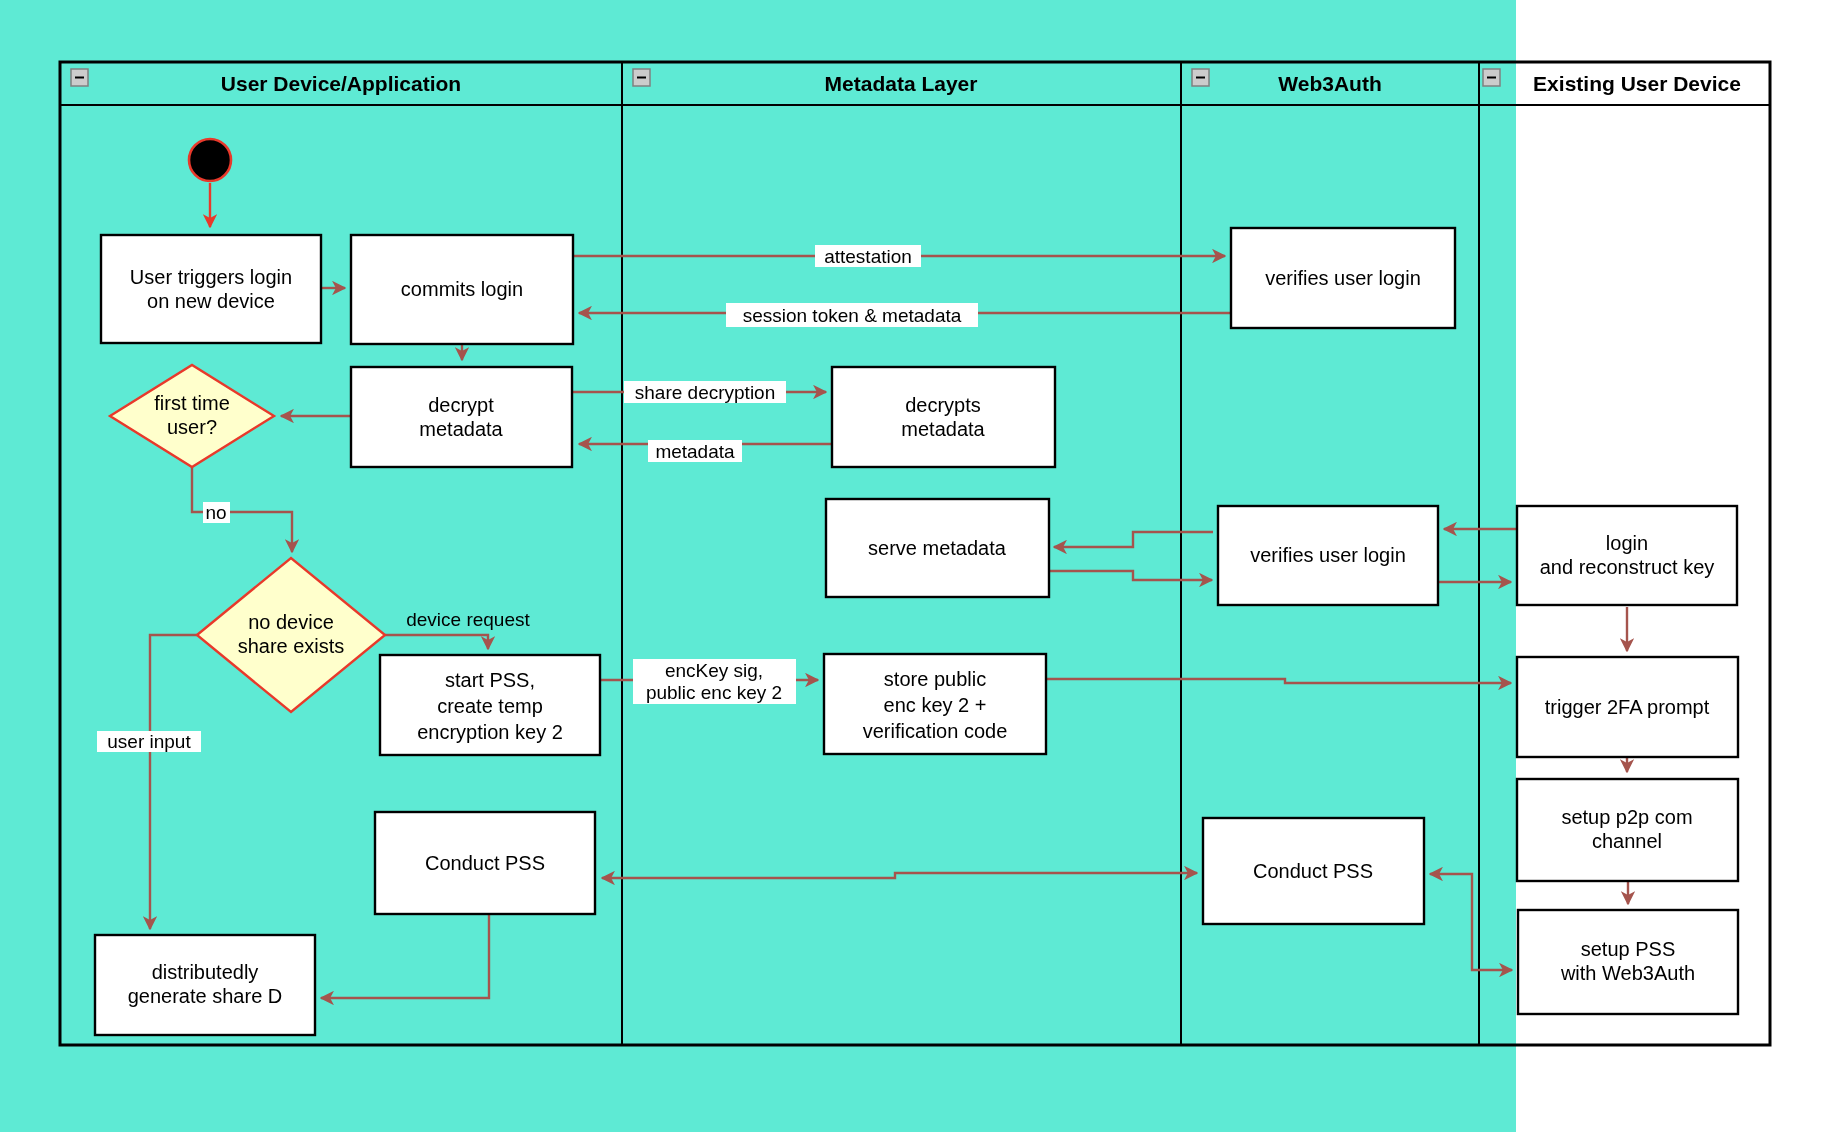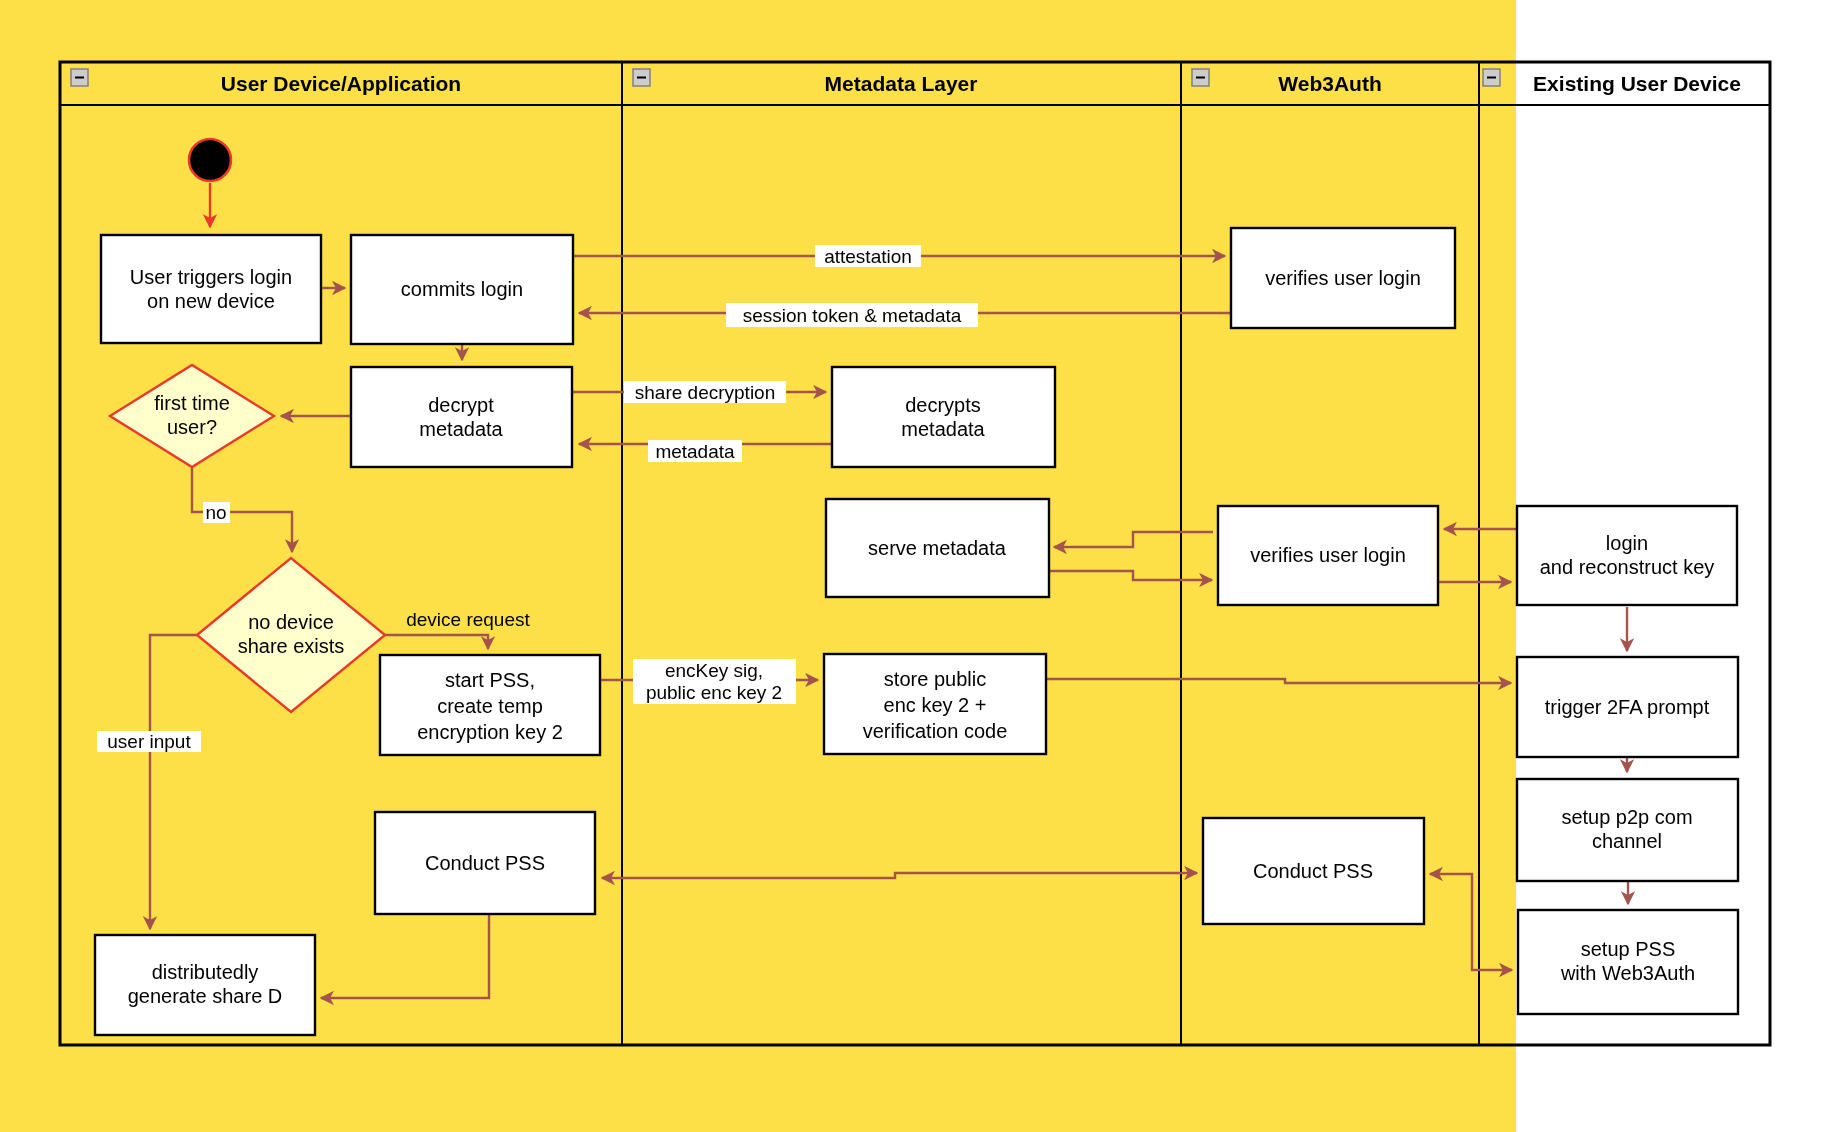--- a/index.html
+++ b/index.html
@@ -1,16 +1,16 @@
 <!DOCTYPE html>
 <html><head>
 <meta charset="utf-8">
 <style>
   html,body{margin:0;padding:0;background:#ffffff;}
-  .stage{width:1516px;height:1132px;position:relative;background:#fde047;}
+  .stage{width:1516px;height:1132px;position:relative;background:#5eead4;}
   svg{display:block;}
   text{font-family:"Liberation Sans","DejaVu Sans",sans-serif;fill:#000000;}
   .hdr{font-size:21px;font-weight:bold;text-anchor:middle;}
   .nt{font-size:20px;text-anchor:middle;}
   .el{font-size:19px;text-anchor:middle;}
   rect.node{fill:#ffffff;stroke:#000000;stroke-width:2.4;}
   .frame{fill:none;stroke:#000000;stroke-width:3;}
   .lane-line{stroke:#000000;stroke-width:2;}
   .edge{stroke:#a5544d;stroke-width:2.4;fill:none;}
   .edge-bright{stroke:#e8392b;stroke-width:2.4;fill:none;}

